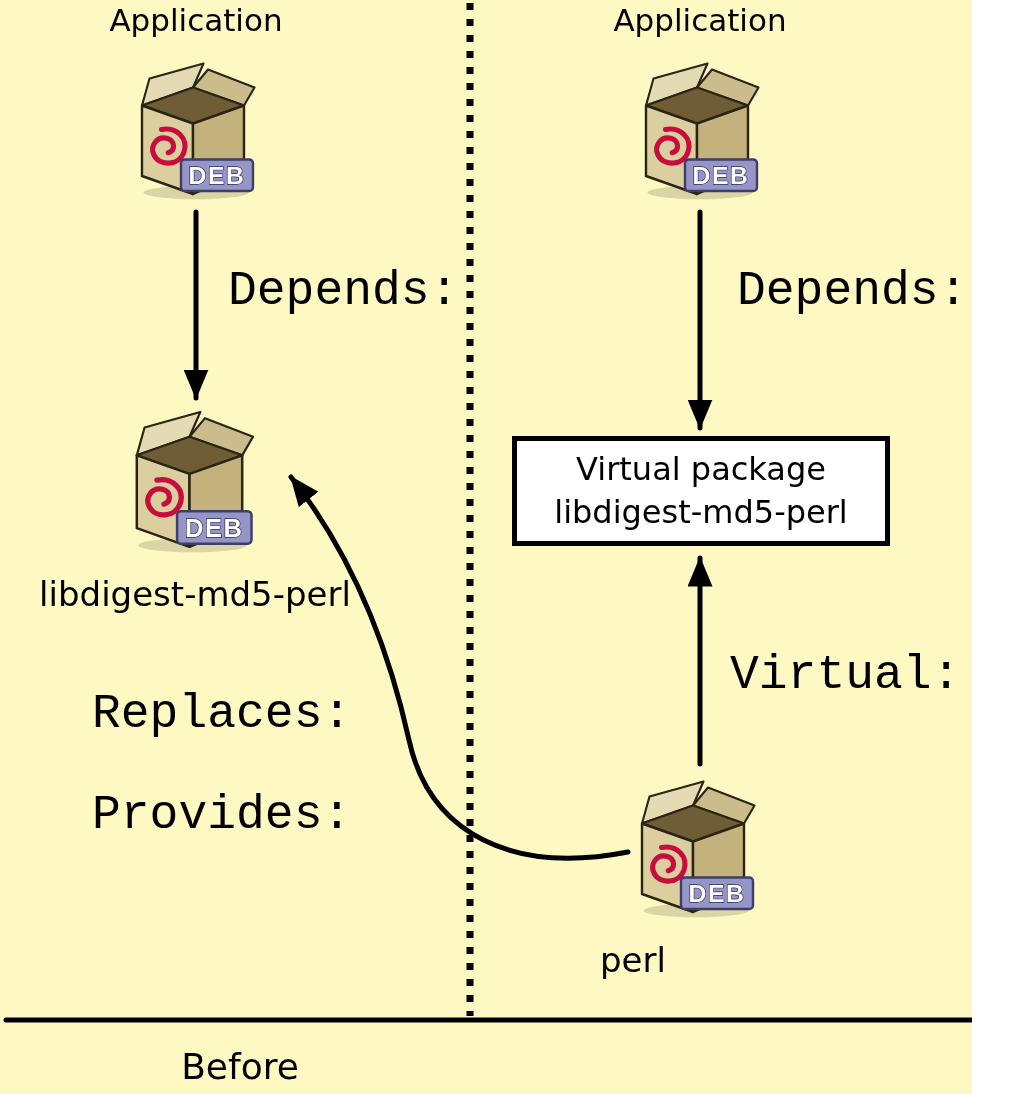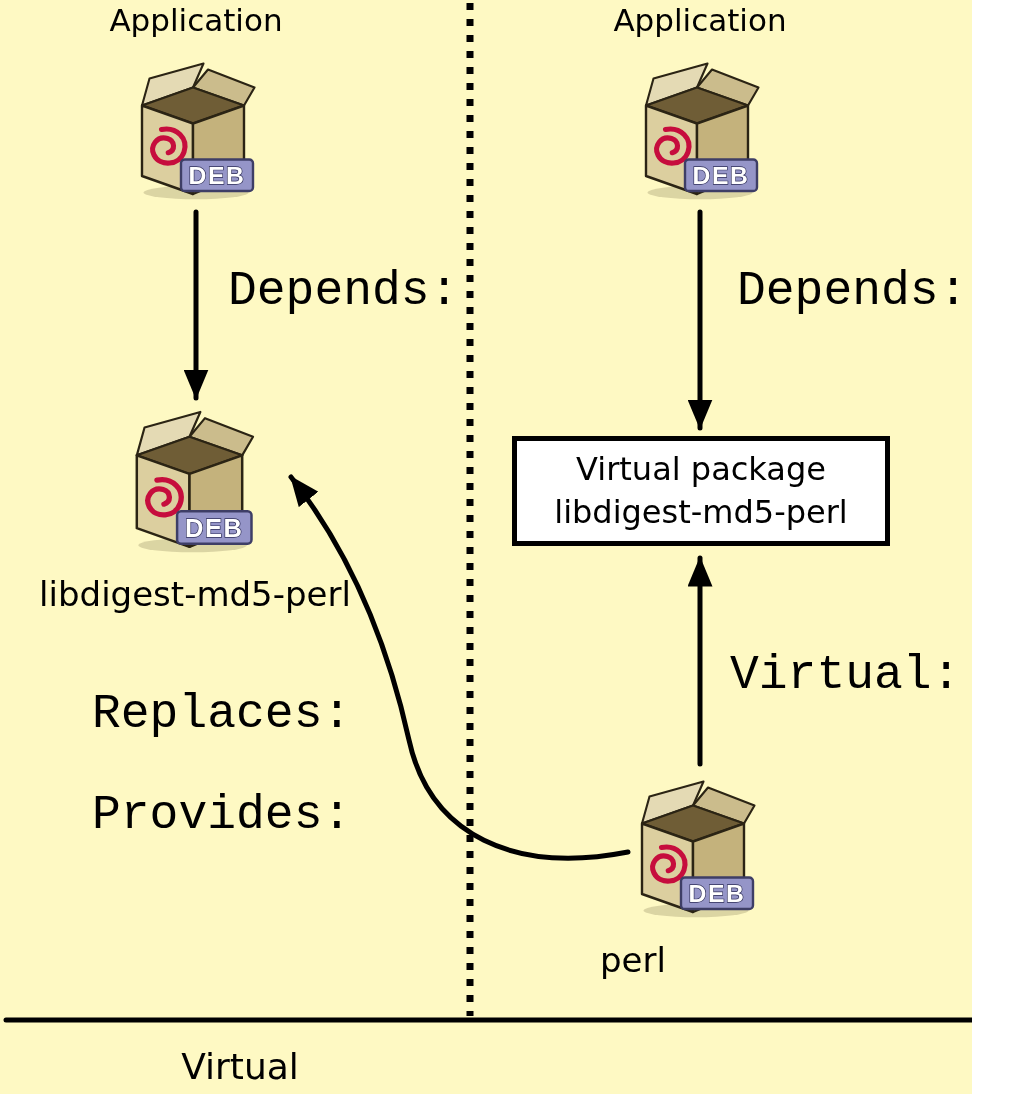--- a/index.html
+++ b/index.html
@@ -90,15 +90,15 @@
   <div class="abs label-mono" style="left:737px;top:264px">Depends:</div>
 
   <div class="abs virtual-box" style="left:512px;top:436px;width:378px;height:110px">
     <div>Virtual package</div>
     <div>libdigest-md5-perl</div>
   </div>
 
   <div class="abs label-mono" style="left:730px;top:648px">Virtual:</div>
   <div class="abs label-sans" style="left:600px;top:940px;width:200px;text-align:left;font-size:34px">perl</div>
 
-  <div class="abs label-sans" style="left:120px;top:1046px;width:240px;text-align:center;font-size:36px">Virtual</div>
+  <div class="abs label-sans" style="left:120px;top:1046px;width:240px;text-align:center;font-size:36px">Before</div>
 
 </div>
 
 </body></html>

